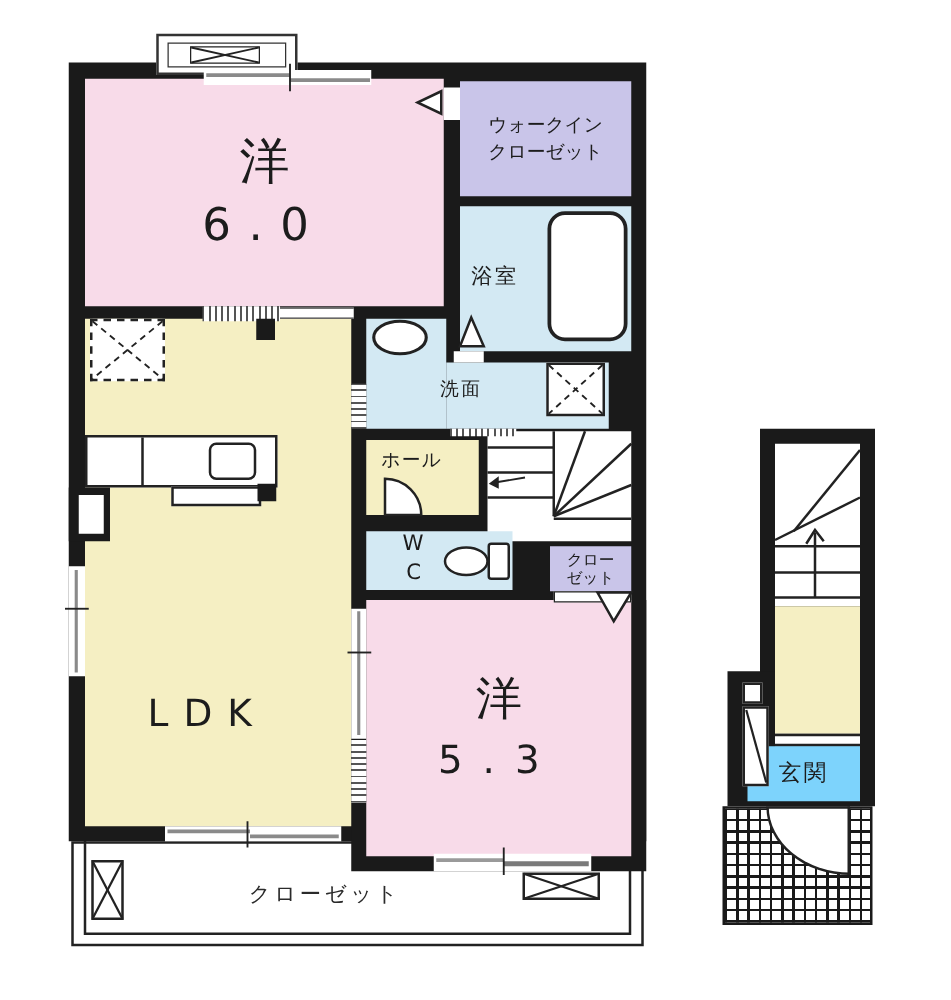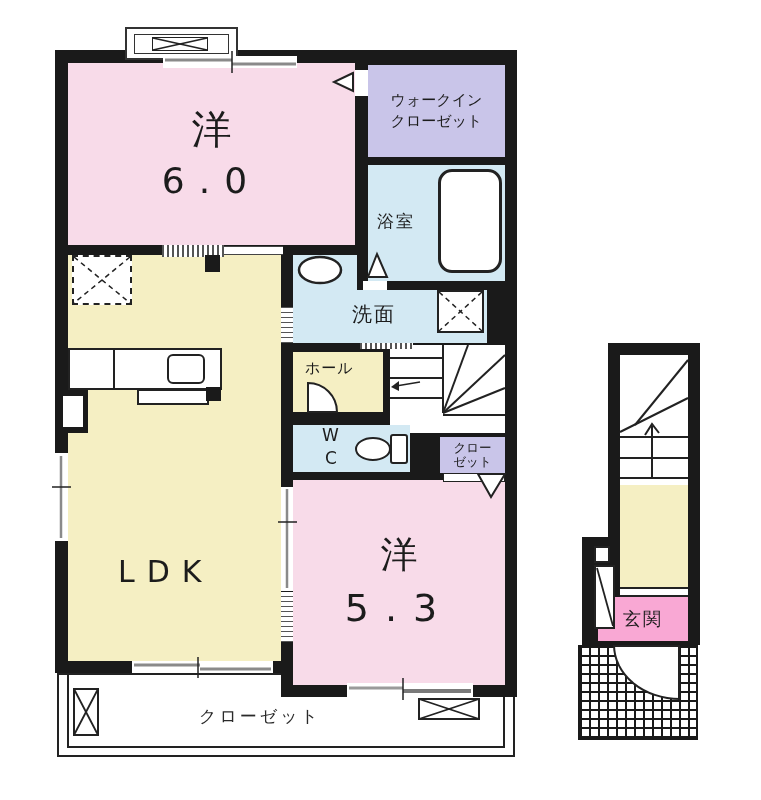--- a/index.html
+++ b/index.html
@@ -40,39 +40,39 @@
   <div class="abs purple room" style="left:368px;top:65px;width:137px;height:92px;font-size:15px;">
       <div class="lbl">ウォークイン</div>
       <div class="lbl" style="margin-top:4px;">クローゼット</div>
   </div>
 
   <div class="abs blue" style="left:368px;top:165px;width:137px;height:116px;"></div>
   <div class="abs lbl" style="left:377px;top:212px;font-size:17px;letter-spacing:2px;">浴室</div>
 
   <div class="abs blue" style="left:293px;top:255px;width:64px;height:88px;"></div>
   <div class="abs blue" style="left:357px;top:290px;width:130px;height:53px;"></div>
-  <div class="abs lbl" style="left:352px;top:303px;font-size:20px;letter-spacing:2px;">洗面</div>
+  <div class="abs lbl" style="left:352px;top:303px;font-size:15px;letter-spacing:2px;">洗面</div>
 
   <div class="abs yellow" style="left:293px;top:352px;width:90px;height:60px;"></div>
   <div class="abs lbl" style="left:305px;top:360px;font-size:15px;letter-spacing:1px;">ホール</div>
 
   <div class="abs white" style="left:390px;top:345px;width:115px;height:88px;"></div>
 
   <div class="abs blue" style="left:293px;top:425px;width:117px;height:47px;"></div>
   <div class="abs lbl" style="left:322px;top:426px;font-size:17px;">W</div>
   <div class="abs lbl" style="left:325px;top:449px;font-size:17px;">C</div>
 
   <div class="abs purple room" style="left:440px;top:437px;width:65px;height:36px;font-size:12.5px;">
       <div class="lbl">クロー</div>
       <div class="lbl">ゼット</div>
   </div>
 
   <div class="abs pink room" style="left:293px;top:480px;width:212px;height:205px;">
       <div class="lbl" style="font-size:37px;">洋</div>
-      <div class="lbl" style="font-size:38px;letter-spacing:16px;margin-top:10px;">5.3</div>
+      <div class="lbl" style="font-size:31px;letter-spacing:16px;margin-top:10px;">5.3</div>
   </div>
 
   <div class="abs yellow" style="left:68px;top:255px;width:213px;height:406px;"></div>
   <div class="abs lbl" style="left:118px;top:508px;font-size:30px;letter-spacing:12px;margin-top:47px;">LDK</div>
 
   <div class="abs white" style="left:125px;top:27px;width:113px;height:33px;border:2.5px solid #333;"></div>
   <div class="abs white" style="left:134px;top:34px;width:95px;height:20px;border:1.5px solid #333;"></div>
   <div class="abs white" style="left:152px;top:37px;width:56px;height:14px;border:1.5px solid #222;"></div>
   <div class="abs white" style="left:163px;top:56px;width:134px;height:12px;"></div>
 
@@ -117,21 +117,21 @@
   <div class="abs white" style="left:418px;top:698px;width:62px;height:22px;border:2px solid #222;"></div>
   <div class="abs lbl" style="left:180px;top:707px;width:160px;text-align:center;font-size:17px;letter-spacing:3px;color:#2a2a2a;">クローゼット</div>
 
   <div class="abs wall" style="left:608px;top:343px;width:92px;height:302px;"></div>
   <div class="abs wall" style="left:582px;top:537px;width:40px;height:108px;"></div>
 
   <div class="abs white" style="left:620px;top:355px;width:68px;height:130px;"></div>
   <div class="abs yellow" style="left:620px;top:485px;width:68px;height:102px;"></div>
   <div class="abs white" style="left:620px;top:587px;width:68px;height:10px;border-top:2px solid #222;border-bottom:2px solid #222;"></div>
 
-  <div class="abs" style="left:598px;top:597px;width:90px;height:44px;background:#f9a8d4;display:flex;align-items:center;justify-content:center;">
+  <div class="abs" style="left:598px;top:597px;width:90px;height:44px;background:#7dd3fc;display:flex;align-items:center;justify-content:center;">
       <div class="lbl" style="font-size:18px;letter-spacing:2px;">玄関</div>
   </div>
 
   <div class="abs white" style="left:594px;top:546px;width:16px;height:17px;border:2px solid #222;"></div>
   <div class="abs white" style="left:594px;top:565px;width:21px;height:64px;border:2px solid #222;"></div>
 
   <div class="abs grid" style="left:578px;top:645px;width:120px;height:95px;border:2px solid #1a1a1a;"></div>
   <div class="abs white" style="left:613px;top:645px;width:67px;height:55px;border:2px solid #222;border-bottom-left-radius:100% 100%;"></div>
 
   <svg class="overlay" viewBox="0 0 761 800">

